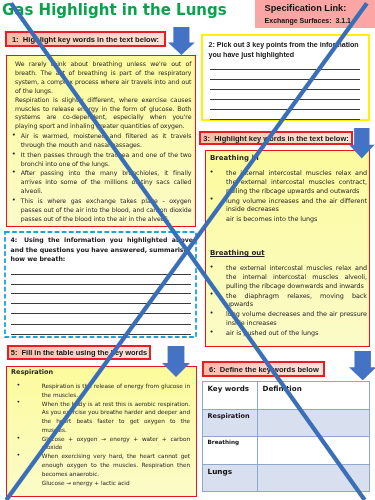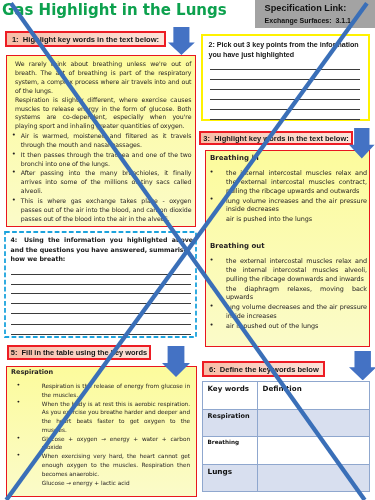--- a/index.html
+++ b/index.html
@@ -8,21 +8,21 @@
        -webkit-font-smoothing:antialiased;}
   .page{position:absolute;left:0;top:0;width:375px;height:500px;overflow:hidden;}
 
   
   .title{position:absolute;left:2px;top:1px;font-size:15px;font-weight:bold;
          font-family:"DejaVu Sans",sans-serif;
          color:#0DA14E;white-space:nowrap;}
   .title .u{}
 
   
-  .spec{position:absolute;left:255px;top:0px;width:120px;height:28px;background:#a3a3a3;}
+  .spec{position:absolute;left:255px;top:0px;width:120px;height:28px;background:#fca5a5;}
   .spec .l1{position:absolute;left:9.6px;top:3.1px;font-size:9.2px;font-weight:bold;color:#111;white-space:pre;}
   .spec .l2{position:absolute;left:9.6px;top:16.6px;font-size:7.0px;font-weight:bold;color:#111;white-space:pre;}
 
   
   .banner{position:absolute;border:2px solid #ED1C24;
           background:linear-gradient(to right,#F7BCA6 0%,#FAD3C4 45%,#FCE3DA 100%);
           box-sizing:border-box;}
   .banner span{position:absolute;left:0;right:0;top:50%;transform:translateY(-50%);
           text-align:center;font-size:7.6px;font-weight:bold;color:#161616;white-space:pre;}
 
@@ -74,21 +74,21 @@
   .ktable{left:202px;top:381px;width:167px;}
 
   
   .blist{list-style:none;margin:0;padding:0;}
   .blist{margin-left:-3.3px;}
   .blist li{position:relative;padding-left:9px;margin-top:0.85px;}
   .blist li:before{content:"\2022";position:absolute;left:0px;top:-1.2px;font-size:7px;}
 
   
   .bh{font-size:7px;font-family:"DejaVu Sans",sans-serif;font-weight:bold;color:#231f20;margin:0 0 7px 0;line-height:7px;}
-  .bh2{margin-top:19px;}
+  .bh2{margin-top:26px;text-decoration:underline;}
   .blist3{list-style:none;margin:0;padding:0;margin-left:-0.5px;}
   .blist3 li{position:relative;padding-left:16.5px;margin-top:1px;}
   .blist3 li:before{content:"\2022";position:absolute;left:0px;top:-1.2px;font-size:7px;}
   .para3{font-size:6.45px;font-family:"DejaVu Sans",sans-serif;color:#231f20;text-align:justify;line-height:8.85px;letter-spacing:-0.06px;}
 
   
   .bh5{font-size:6.5px;font-family:"DejaVu Sans",sans-serif;font-weight:bold;color:#231f20;margin:0 0 6px 0;line-height:7px;}
   .blist5{list-style:none;margin:0;padding:0;margin-left:5.5px;margin-right:4px;}
   .blist5 li{position:relative;padding-left:25.3px;margin-top:0px;}
   .blist5 li:before{content:"\2022";position:absolute;left:0px;top:-1.2px;font-size:6.5px;}
@@ -144,22 +144,22 @@
   </div>
 
   <div class="banner b3">
     <span>3:  Highlight key words in the text below:</span>
   </div>
 
   <div class="ybox y3">
     <div class="bh">Breathing in</div>
     <ul class="blist3">
       <li class="para3">the internal intercostal muscles relax and the external intercostal muscles contract, pulling the ribcage upwards and outwards</li>
-      <li class="para3">lung volume increases and the air pressure inside decreases</li>
-      <li class="para3">air is pushed into the lungs</li>
+      <li class="para3">lung volume increases and the air different inside decreases</li>
+      <li class="para3">air is becomes into the lungs</li>
     </ul>
     <div class="bh bh2">Breathing out</div>
     <ul class="blist3">
       <li class="para3">the external intercostal muscles relax and the internal intercostal muscles alveoli, pulling the ribcage downwards and inwards</li>
       <li class="para3">the diaphragm relaxes, moving back upwards</li>
       <li class="para3">lung volume decreases and the air pressure inside increases</li>
       <li class="para3">air is pushed out of the lungs</li>
     </ul>
   </div>
 

